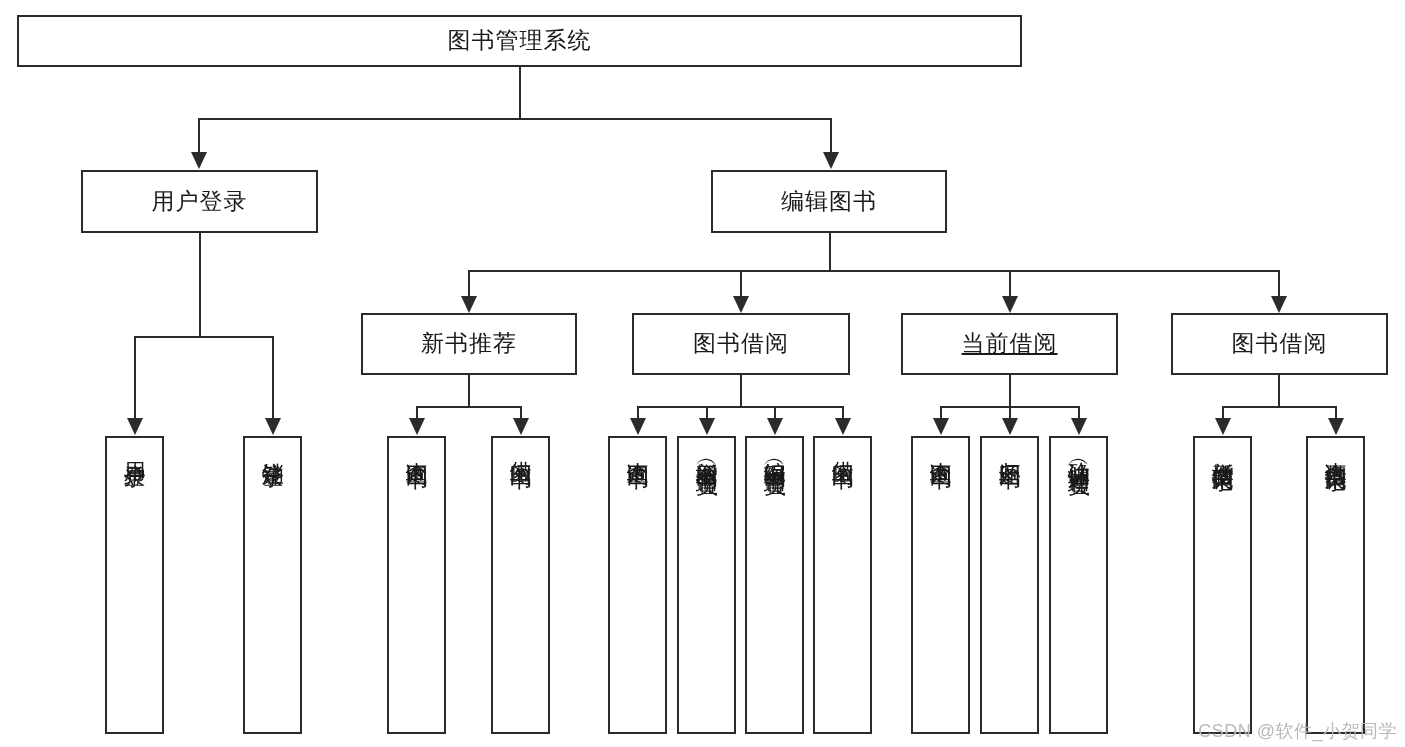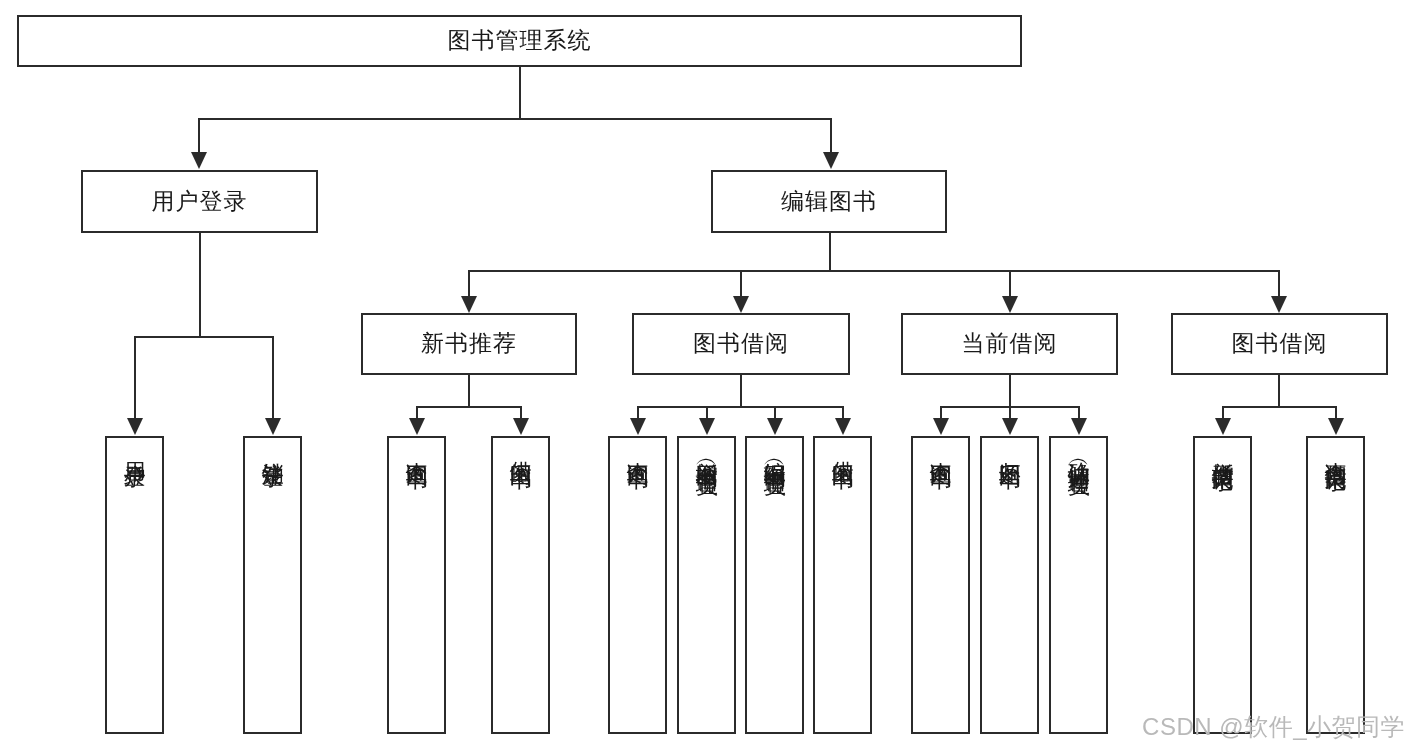--- a/index.html
+++ b/index.html
@@ -69,23 +69,23 @@
     width: 0;
     height: 0;
     border-left: 8px solid transparent;
     border-right: 8px solid transparent;
     border-top: 17px solid #2b2b2b;
     z-index: 2;
   }
   
   #watermark {
     position: absolute;
-    right: 0;
+    right: 8px;
     bottom: 4px;
-    font-size: 24px;
+    font-size: 18px;
     color: #b9b9b9;
     white-space: nowrap;
     z-index: 5;
     letter-spacing: 0.5px;
   }
 </style>
 </head>
 <body>
 
 <div id="canvas">
@@ -125,21 +125,21 @@
   <div class="arrow" style="left:1002px; top:296px;"></div>
   <div class="vline" style="left:1278px; top:270px; height:27px;"></div>
   <div class="arrow" style="left:1271px; top:296px;"></div>
 
   <div class="node h" style="left:361px; top:313px; width:216px; height:62px;">
     <span>新书推荐</span>
   </div>
   <div class="node h" style="left:632px; top:313px; width:218px; height:62px;">
     <span>图书借阅</span>
   </div>
-  <div class="node h" style="left:901px; top:313px; width:217px; height:62px;">
+  <div class="node h" style="left:901px; top:313px; width:217px; height:62px;text-decoration:underline;">
     <span>当前借阅</span>
   </div>
   <div class="node h" style="left:1171px; top:313px; width:217px; height:62px;">
     <span>图书借阅</span>
   </div>
 
   <div class="vline" style="left:468px; top:375px; height:31px;"></div>
   <div class="hline" style="left:416px; top:406px; width:104px;"></div>
   <div class="vline" style="left:416px; top:406px; height:13px;"></div>
   <div class="arrow" style="left:409px; top:418px;"></div>

